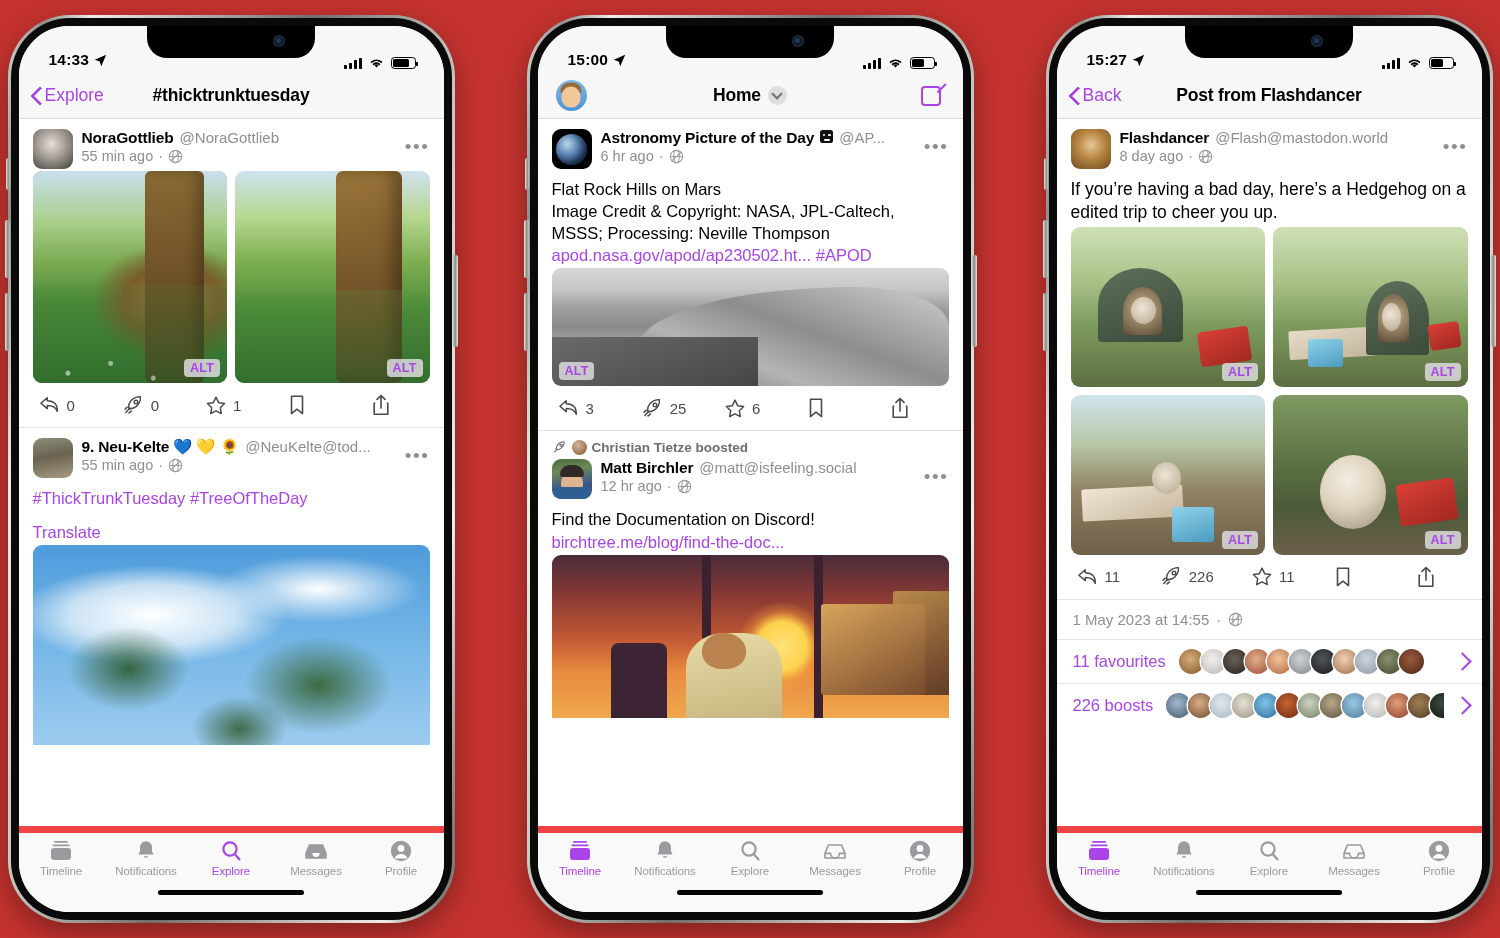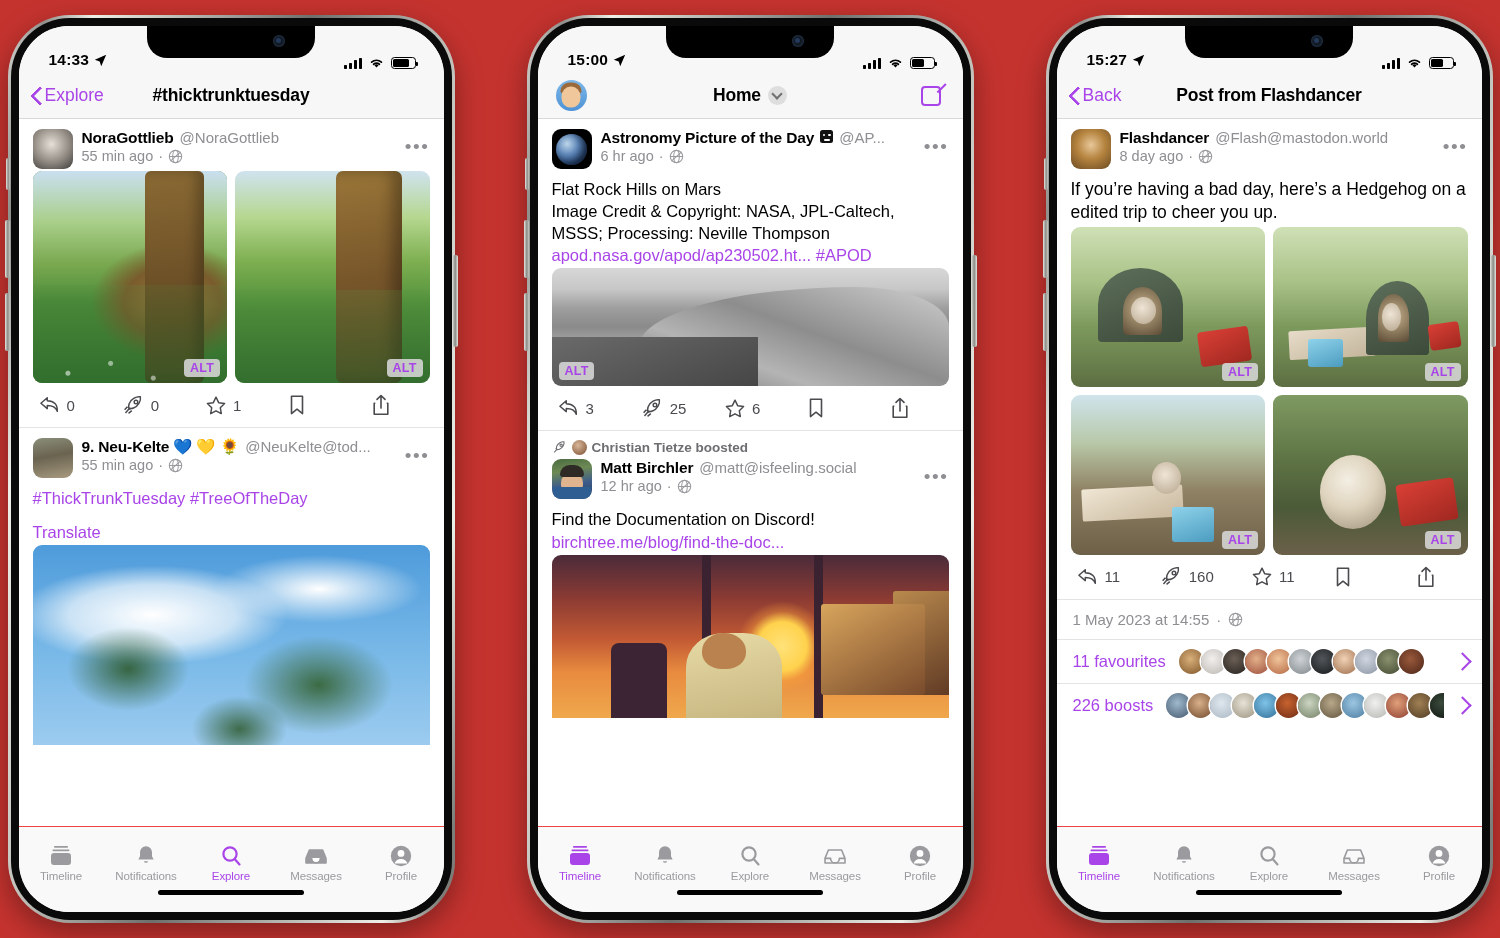--- a/index.html
+++ b/index.html
@@ -146,21 +146,21 @@
   .avstack { flex: 1 1 auto; display: flex; overflow: hidden; padding-left: 4px; }
   .avstack i { width: 25px; height: 25px; border-radius: 50%; margin-left: -3px;
                display: block; flex: 0 0 auto; box-shadow: 0 0 0 1.5px #fff; }
   .chev-right { width: 12px; height: 20px; position: relative; flex: 0 0 auto; color:#A945E8; }
   .chev-right::before { content:""; position:absolute; left:0; top:4px; width:11px;height:11px;
         border-right:2.6px solid currentColor; border-top:2.6px solid currentColor;
         transform: rotate(45deg); }
 
   
   .tabbar { flex: 0 0 auto; height: 56px; background: rgba(249,249,249,.96);
-            border-top: 1px solid #ef4444; display: flex; align-items: flex-end; }
+            border-top: 7px solid #ef4444; display: flex; align-items: center; }
   .tab { flex: 1 1 0; display: flex; flex-direction: column; align-items: center; gap: 2px;
          color: #9b9b9f; }
   .tab.active { color: #A945E8; }
   .tab .lbl { font-size: 11.5px; letter-spacing: -.1px; }
   .homebar-wrap { flex: 0 0 auto; height: 30px; background: rgba(249,249,249,.96);
                   display:flex; align-items:flex-start; justify-content:center; }
   .homebar { width: 146px; height: 5px; border-radius: 3px; background: #000; margin-top: 8px; }
 
   
   .ph-tree1 { height: 212px; background:
@@ -788,21 +788,21 @@
                   <path d="M9 3L2 9l7 6v-3.4c6.5 0 9.5 2.1 11 6.4.4-7.6-3.6-11.3-11-11.6z" stroke-linejoin="round"></path>
                 </svg>
               <span>11</span>
             </div>
             <div class="act">
               <svg width="23" height="21" viewBox="0 0 24 22" fill="none" stroke="#4a4a4f" stroke-width="1.5">
                   <path d="M8.2 14.8C5.5 12 7.4 6.3 12.6 3.3c2.5-1.4 5.2-1.7 6.6-1.4.3 1.4 0 4.1-1.4 6.6-3 5.2-8.7 7.1-11.5 4.4z" stroke-linejoin="round"></path>
                   <circle cx="14.6" cy="7.4" r="1.9"></circle>
                   <path d="M7.6 14.2l-4 4.6M5.6 12.2l-2.9 3.2M10.2 16.4l-3.4 2.8"></path>
                 </svg>
-              <span>160</span>
+              <span>226</span>
             </div>
             <div class="act">
               <svg width="22" height="21" viewBox="0 0 24 23" fill="none" stroke="#4a4a4f" stroke-width="1.6">
                   <path d="M12 2.4l2.9 6 6.5.9-4.7 4.6 1.1 6.5-5.8-3.1-5.8 3.1 1.1-6.5L2.6 9.3l6.5-.9z" stroke-linejoin="round"></path>
                 </svg>
               <span>11</span>
             </div>
             <div class="act">
               <svg width="18" height="22" viewBox="0 0 18 22" fill="none" stroke="#4a4a4f" stroke-width="1.6">
                   <path d="M3.5 2.2h11v17.4L9 15.2l-5.5 4.4z" stroke-linejoin="round"></path>

